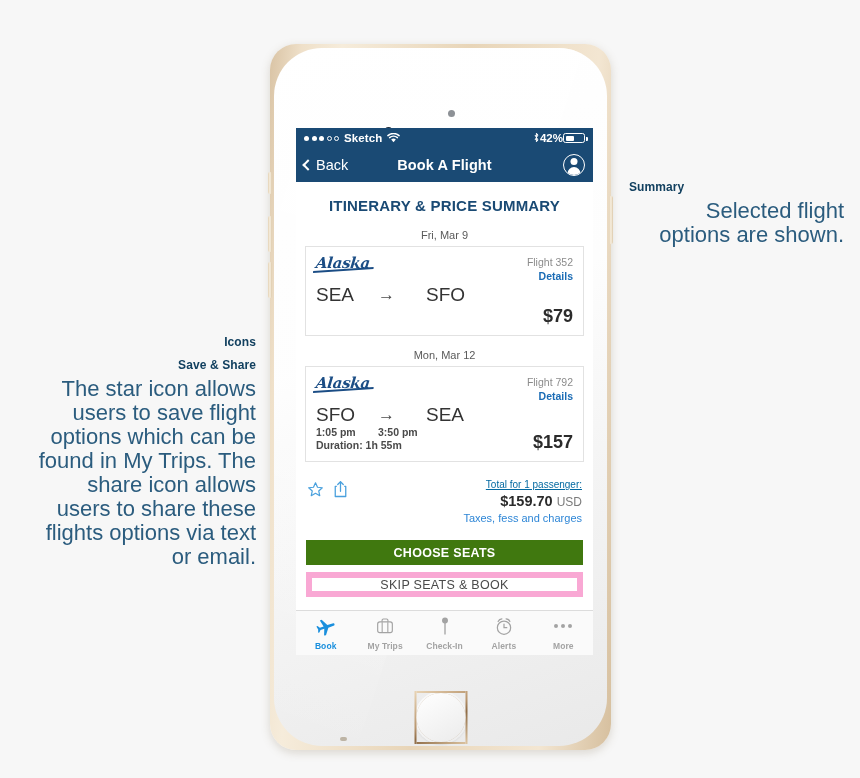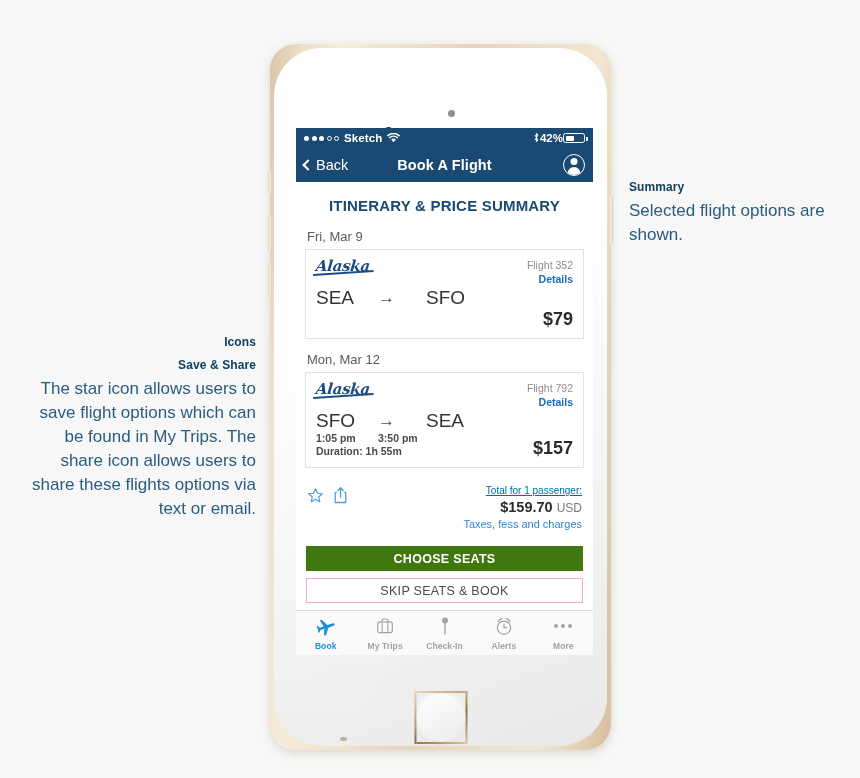--- a/index.html
+++ b/index.html
@@ -22,23 +22,24 @@
   
   .annot { position: absolute; color: #2b5472; }
   .annot .a-title {
     font-weight: bold;
     font-size: 12px;
     color: #12405f;
     line-height: 23px;
     letter-spacing: .1px;
   }
   .annot .a-body {
-    font-size: 17px;
+    font-size: 22px;
     line-height: 24px;
     color: #2b5c7e;
+    text-align: right;
   }
 
   #annot-summary {
     left: 629px; top: 176px;
     width: 215px; text-align: left;
   }
   #annot-icons {
     right: 604px; top: 331px;
     width: 225px; text-align: right;
   }
@@ -244,23 +245,24 @@
   #page-heading {
     text-align: center;
     color: #1a4a74;
     font-size: 15px;
     font-weight: bold;
     letter-spacing: .2px;
     padding: 15px 0 13px;
   }
 
   .leg-date {
-    font-size: 13px;
+    font-size: 11px;
     color: #5a5a5a;
     padding: 2px 2px 5px;
+    text-align: center;
   }
 
   .flight-card {
     border: 1px solid #e2e2e2;
     background: #fff;
     padding: 8px 10px 9px;
     position: relative;
     margin-bottom: 11px;
   }
 
@@ -358,21 +360,21 @@
     font-weight: bold;
     letter-spacing: .3px;
     font-family: inherit;
     cursor: pointer;
   }
   #skip-seats-btn {
     display: block;
     width: 100%;
     background: #ffffff;
     color: #4a4a4a;
-    border: 1px solid #f9a8d4;
+    border: 6px solid #f9a8d4;
     height: 25px;
     margin-top: 7px;
     font-size: 12.5px;
     letter-spacing: .3px;
     font-family: inherit;
     cursor: pointer;
   }
 
   
   #tab-bar {

